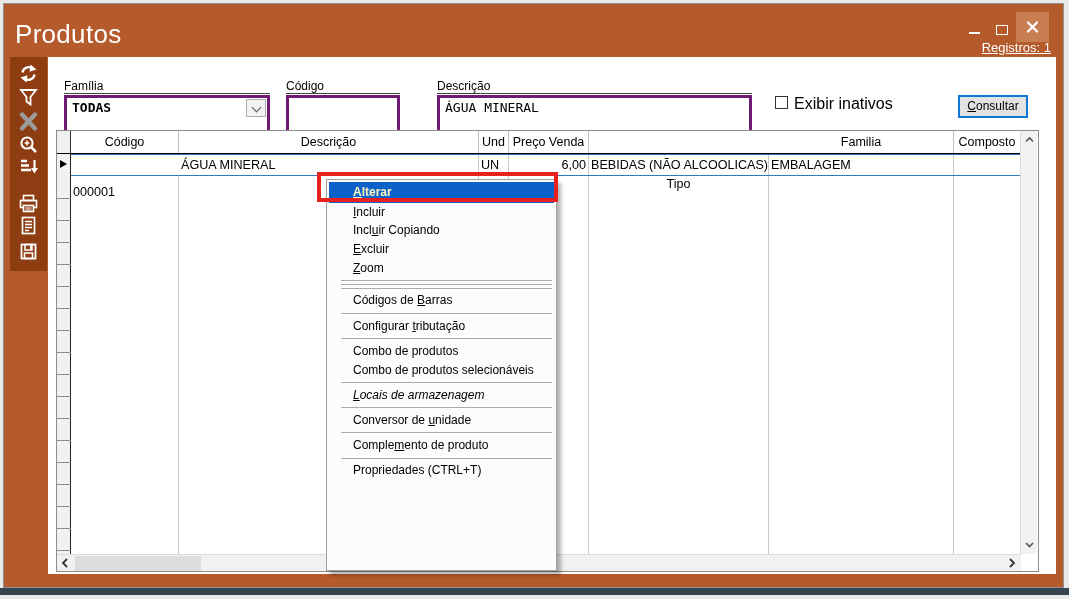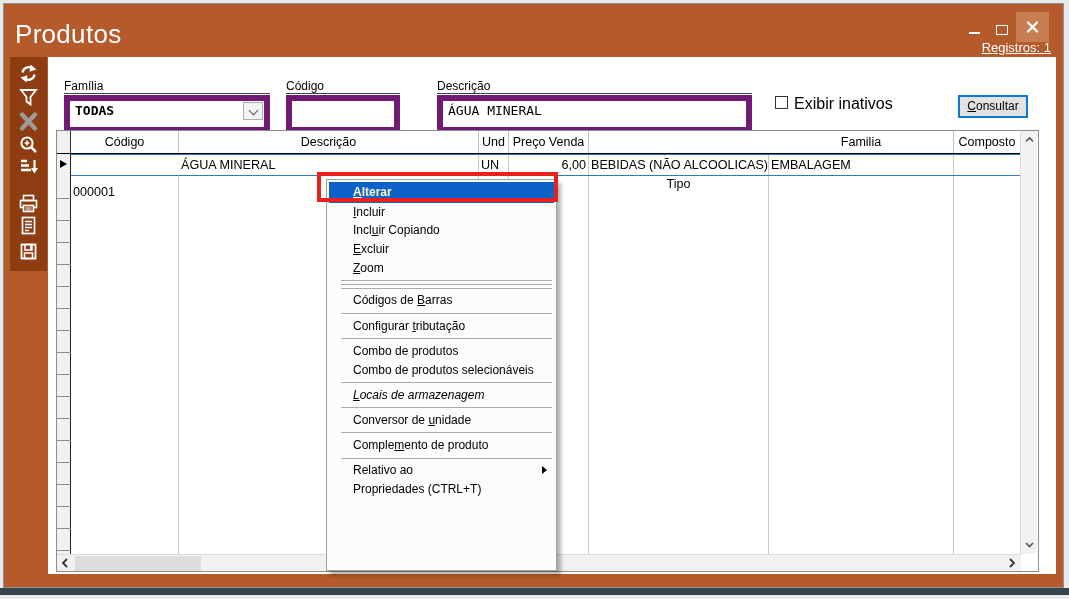--- a/index.html
+++ b/index.html
@@ -22,21 +22,21 @@
   #registros { top:36px; right:12px; color:#fff; font-size:13px; text-decoration:underline; }
 
   
   #toolbar { left:6px; top:53px; width:37px; height:214px; background:#8e3d12; }
   .tool-icon { position:absolute; left:8px; width:21px; height:21px; }
 
   
   #client { left:44px; top:53px; width:1008px; height:517px; background:#fff; }
 
   .fld-label { position:absolute; font-size:12px; color:#000; border-bottom:1px solid #444; height:14px; line-height:13px; }
-  .input { position:absolute; height:38px; border:6px solid #701a75; background:#fff; }
+  .input { position:absolute; height:38px; border:3px solid #701a75; background:#fff; }
   .mono-val { font-family:"DejaVu Sans Mono", monospace; font-size:13px; line-height:20px; padding-left:5px; white-space:pre; }
 
   #grp-familia-label { left:16px; top:23px; width:206px; }
   #combo-familia { left:16px; top:38px; width:206px; }
   #combo-familia .val { font-weight:bold; }
   #combo-arrow-btn { position:absolute; right:1px; top:1px; width:20px; height:18px; background:#f3f3f3; border:1px solid #acacac; }
   #combo-arrow-btn .chev { position:absolute; left:6px; top:4px; width:7px; height:7px; border-right:1.4px solid #555; border-bottom:1.4px solid #555; transform:rotate(45deg); }
 
   #grp-codigo-label { left:238px; top:23px; width:114px; }
   #input-codigo { left:238px; top:38px; width:114px; }
@@ -256,17 +256,16 @@
       <div class="menu-sep"></div>
       <div class="menu-item">Combo de produtos</div>
       <div class="menu-item">Combo de produtos selecionáveis</div>
       <div class="menu-sep"></div>
       <div class="menu-item italic"><u>L</u>ocais de armazenagem</div>
       <div class="menu-sep"></div>
       <div class="menu-item">Conversor de <u>u</u>nidade</div>
       <div class="menu-sep"></div>
       <div class="menu-item">Comple<u>m</u>ento de produto</div>
       <div class="menu-sep"></div>
-      <div class="menu-item">Relativo ao<span class="submenu-arrow"></span></div>
       <div class="menu-item">Propriedades (CTRL+T)</div>
     </div>
 </div>
 <div class="abs" id="red-annotation"></div>
 
 </body></html>

